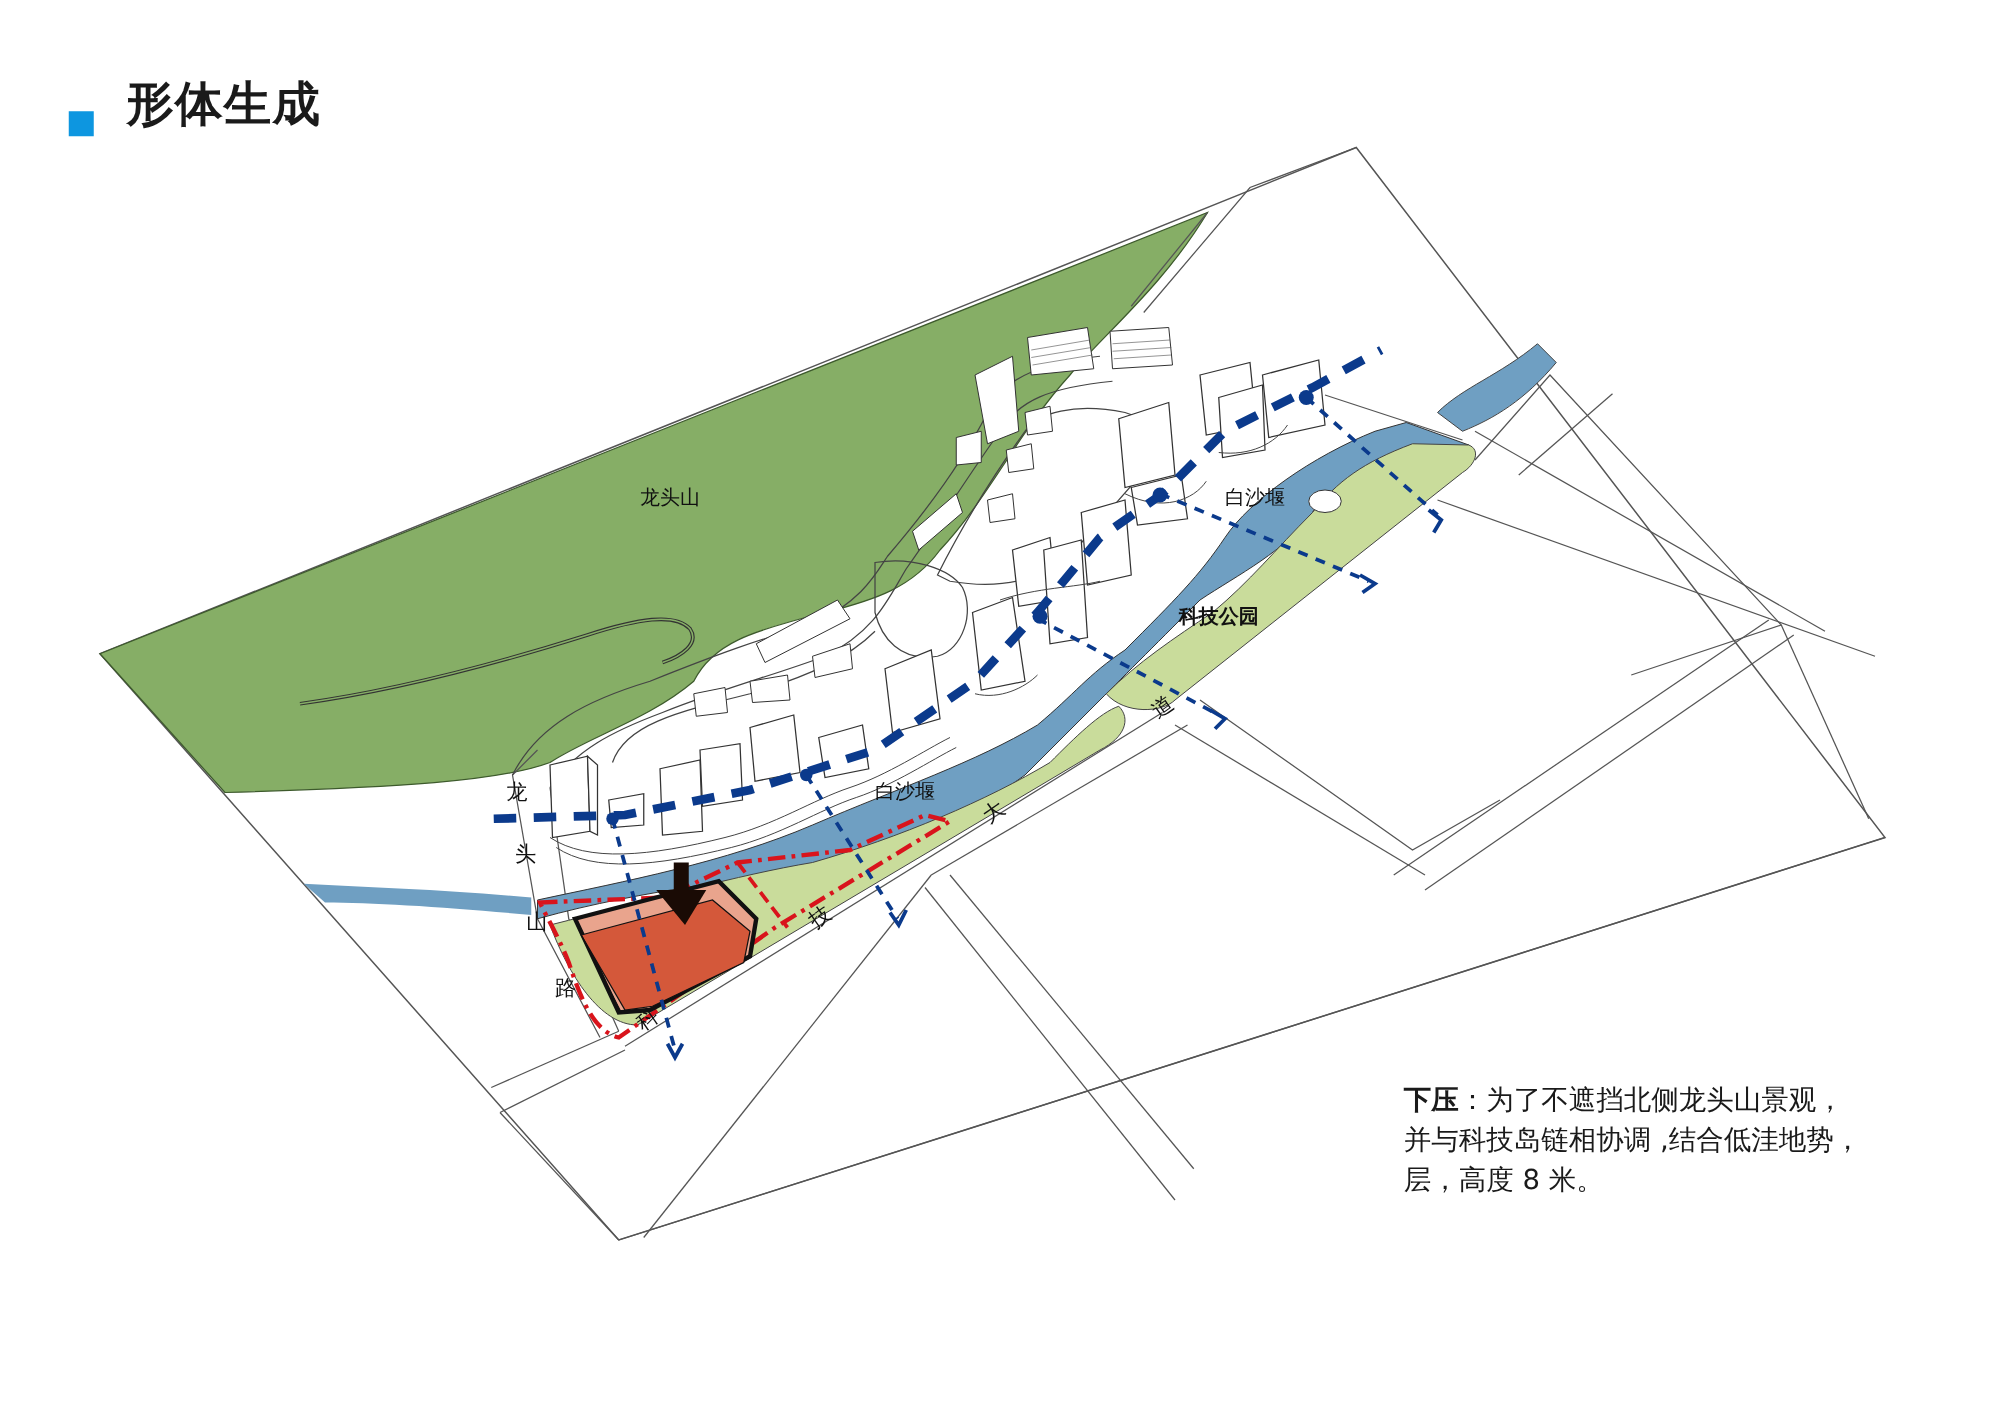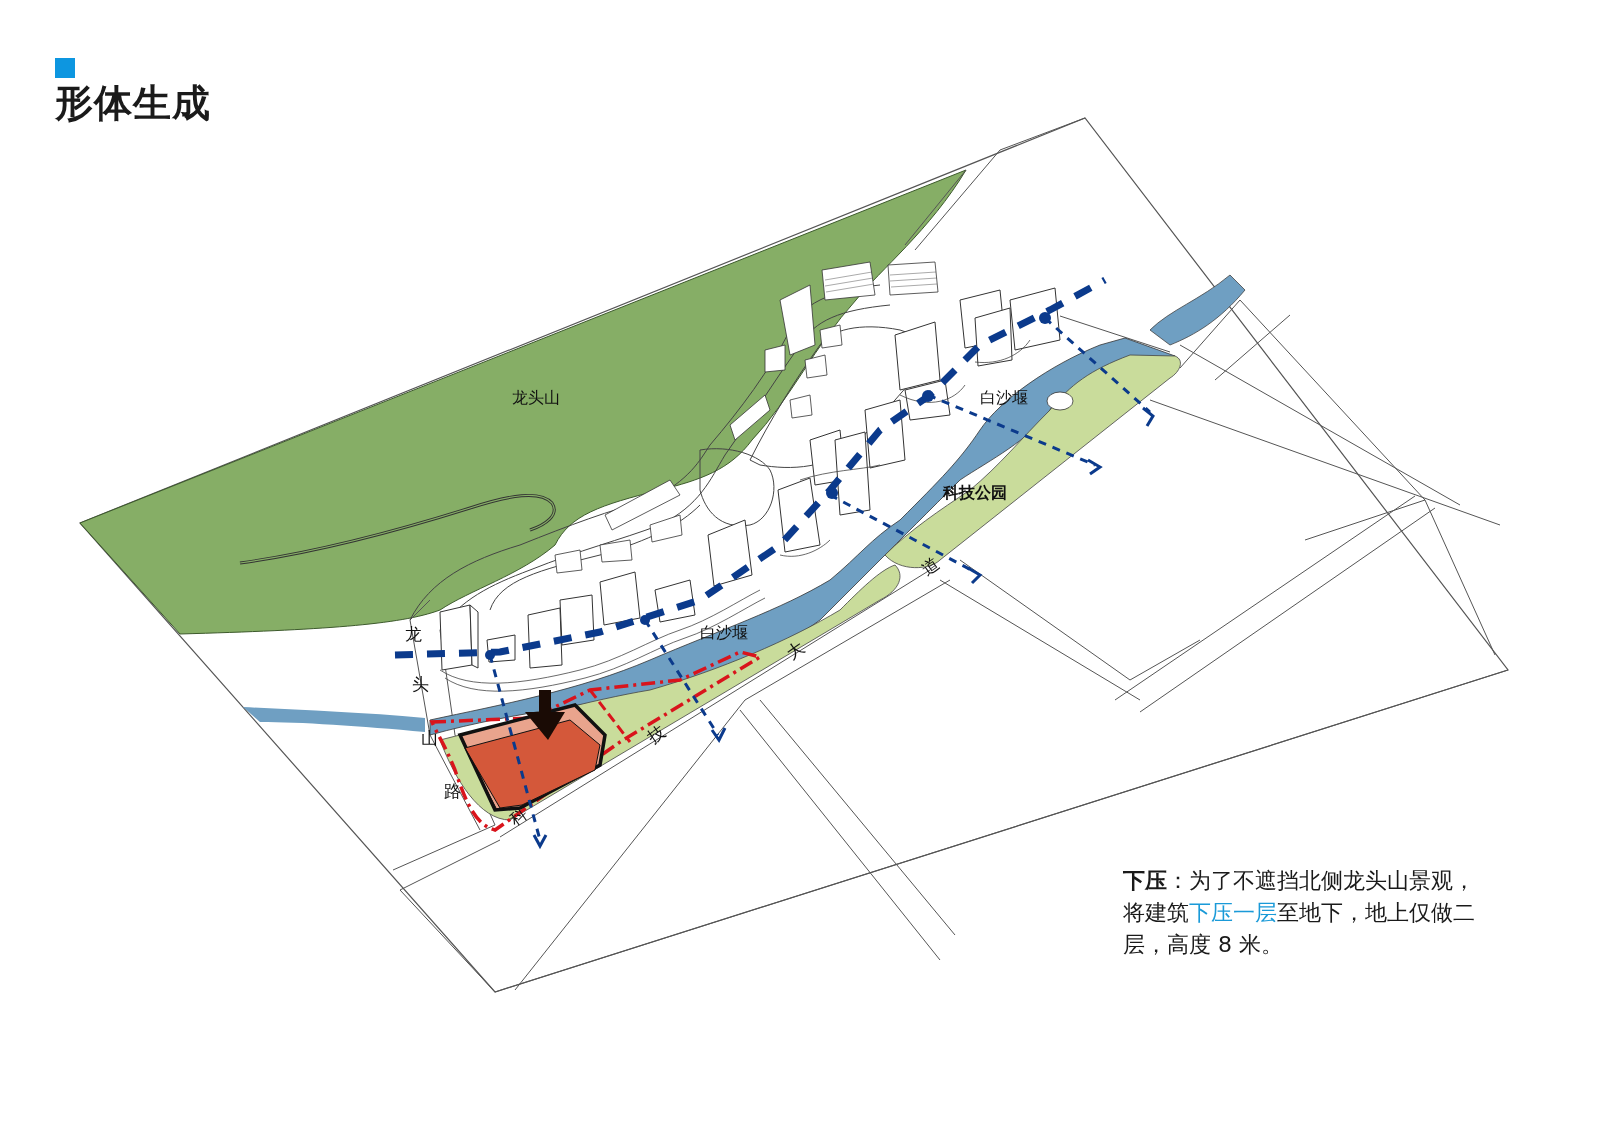--- a/index.html
+++ b/index.html
@@ -1,17 +1,17 @@
 <!DOCTYPE html>
 <html><head>
 <meta charset="utf-8">
 <style>
   html,body{margin:0;padding:0;background:#ffffff;}
   body{width:1600px;height:1131px;position:relative;overflow:hidden;font-family:"DejaVu Sans","Liberation Sans",sans-serif;}
-  .title-wrap{position:absolute;left:55px;top:58px;display:flex;align-items:flex-start;flex-direction:column;}
+  .title-wrap{position:absolute;left:55px;top:58px;display:flex;align-items:flex-end;}
   .title-square{width:20px;height:20px;background:#0d96e0;margin-right:26px;}
   .title-text{font-size:38px;font-weight:bold;color:#1a1a1a;letter-spacing:1px;}
   #map{position:absolute;left:0;top:0;}
   .lbl{position:absolute;font-size:16px;color:#111;white-space:nowrap;line-height:1;}
   .road-lbl{position:absolute;font-size:17px;color:#111;line-height:1;}
   .desc{position:absolute;left:1123px;top:865px;width:440px;font-size:22px;line-height:32px;color:#1a1a1a;}
   .desc .strong{font-weight:bold;}
   .desc .hl{color:#1a9ad8;}
 </style>
 </head>
@@ -170,15 +170,15 @@
 <div class="road-lbl" style="left:421px;top:730px;">山</div>
 <div class="road-lbl" style="left:444px;top:783px;">路</div>
 
 <div class="road-lbl" style="left:510px;top:808px;transform:rotate(-35deg);">科</div>
 <div class="road-lbl" style="left:648px;top:726px;transform:rotate(-35deg);">技</div>
 <div class="road-lbl" style="left:787px;top:642px;transform:rotate(-35deg);">大</div>
 <div class="road-lbl" style="left:922px;top:558px;transform:rotate(-35deg);">道</div>
 
 <div class="desc">
   <div><span class="strong">下压</span><span>：</span><span>为了不遮挡北侧龙头山景观，</span></div>
-  <div><span>将建筑</span><span class="hl">下压一层</span><span>至地下，地上仅做二</span></div>
+  <div>并与科技岛链相协调 ,结合低洼地势，</div>
   <div>层，高度 8 米。</div>
 </div>
 
 </body></html>

